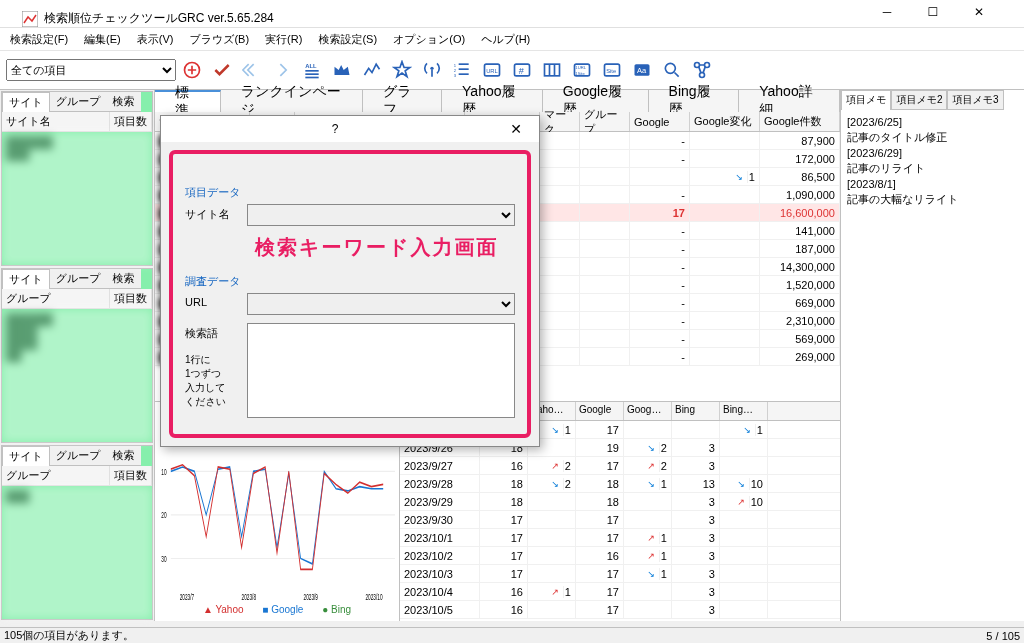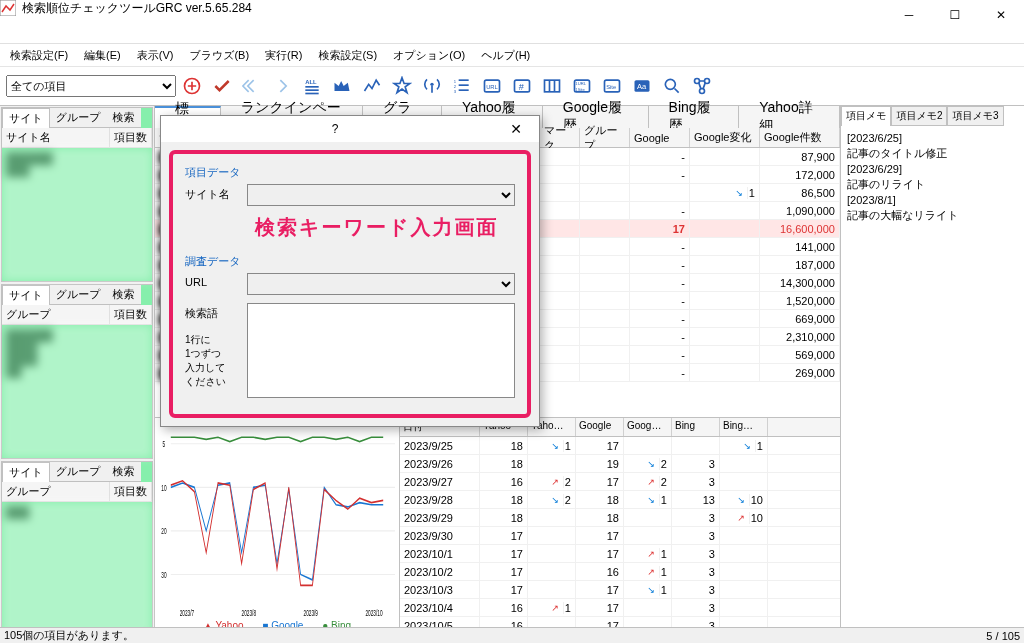--- a/index.html
+++ b/index.html
@@ -1,17 +1,17 @@
 <!DOCTYPE html>
 <html><head>
 <meta charset="utf-8">
 <style>
 * { box-sizing: border-box; margin: 0; padding: 0; }
 body { font-family: "Meiryo", "MS PGothic", sans-serif; font-size: 11px; background: #f0f0f0; color: #000; overflow: hidden; width: 1024px; height: 643px; position: relative; }
-.titlebar { height: 44px; background: #fff; display: flex; align-items: flex-start; padding: 0 0; border-bottom: 1px solid #e0e0e0; }
+.titlebar { height: 28px; background: #fff; display: flex; align-items: flex-end; padding: 0 22px; border-bottom: 1px solid #e0e0e0; }
 .titlebar .icon { width: 16px; height: 16px; margin-right: 6px; display: inline-flex; }
 .titlebar .title { flex: 1; font-size: 12px; }
 .titlebar .winbtns { display: flex; }
 .titlebar .winbtn { width: 46px; height: 30px; display: flex; align-items: center; justify-content: center; font-size: 12px; }
 .menubar { height: 22px; background: #fff; display: flex; align-items: center; padding: 0 4px; gap: 4px; font-size: 11px; }
 .menubar span { padding: 2px 6px; }
 .toolbar { height: 40px; background: #fff; border-top: 1px solid #e5e5e5; border-bottom: 1px solid #c0c0c0; display: flex; align-items: center; padding: 0 6px; gap: 2px; }
 .toolbar select { width: 170px; height: 22px; font-size: 11px; }
 .tbtn { width: 28px; height: 28px; display: flex; align-items: center; justify-content: center; border: 1px solid transparent; border-radius: 3px; }
 .tbtn svg { width: 20px; height: 20px; }
@@ -607,21 +607,21 @@
   <span>5 / 105</span>
 </div>
 
 <div class="dialog">
   <div class="dtitle">
     <span class="dclose">?</span>
     <span class="dclose">✕</span>
   </div>
   <div class="dbody">
     <div class="annot-box">
-      <div class="flabel" style="color:#1565c0; margin-bottom:4px;">項目データ</div>
+      <div class="flabel" style="color:#1565c0; margin-bottom:4px;margin-top:20px;">項目データ</div>
       <div class="frow">
         <div class="flabel b">サイト名</div>
         <select><option></option></select>
       </div>
       <div class="annot-text">検索キーワード入力画面</div>
       <div class="flabel" style="color:#1565c0; margin-bottom:4px;">調査データ</div>
       <div class="frow">
         <div class="flabel b">URL</div>
         <select><option></option></select>
       </div>

